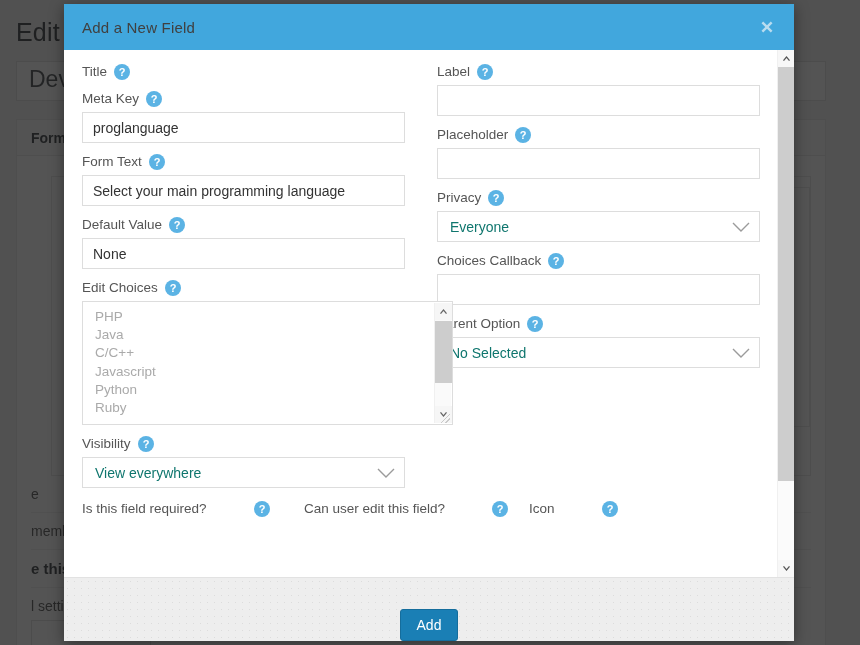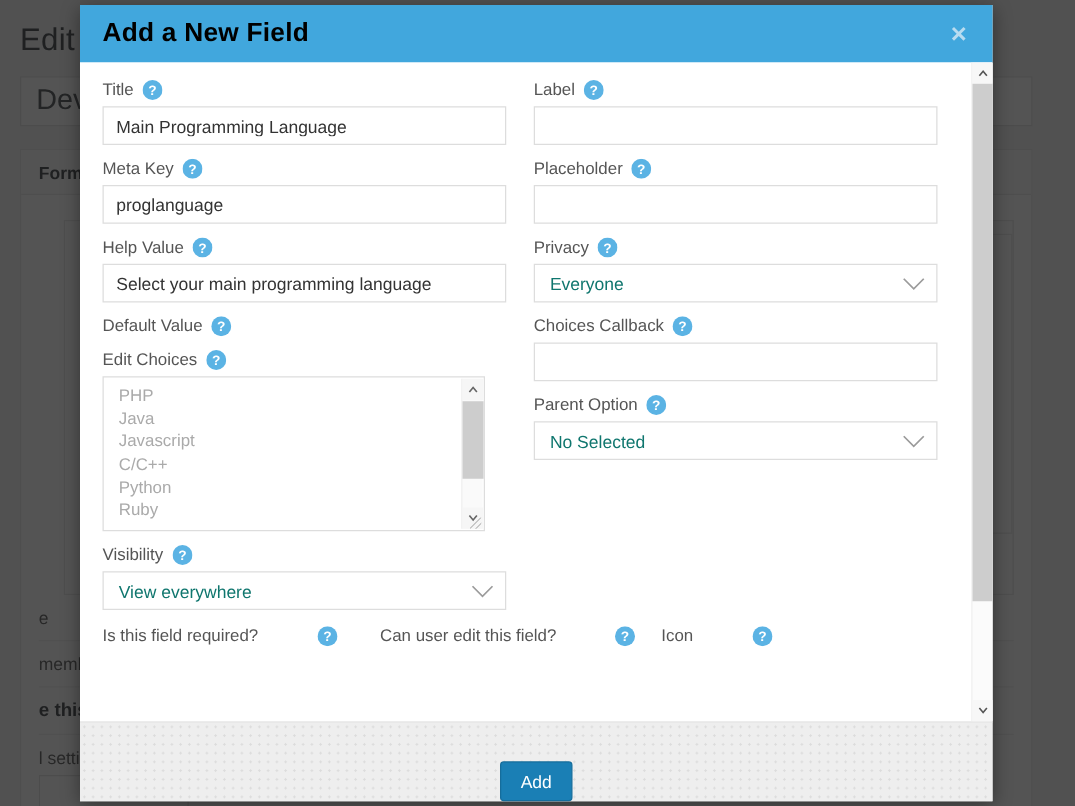--- a/index.html
+++ b/index.html
@@ -71,21 +71,21 @@
     display: flex; flex-direction: column;
   }
   #modal-header {
     height: 46px; flex: 0 0 46px;
     background: #41a7dd;
     display: flex; align-items: center;
     padding: 0 16px 0 18px;
     position: relative;
   }
   #modal-title {
-    color: #000000; font-size: 21px; font-weight: 700; letter-spacing: .2px;
+    color: #404040; font-size: 15px; font-weight: 400; letter-spacing: .2px;
   }
   #close-btn {
     position: absolute; right: 14px; top: 50%; transform: translateY(-50%);
     width: 26px; height: 26px; cursor: pointer;
     display: flex; align-items: center; justify-content: center;
   }
   #close-btn svg { display: block; }
 
   #modal-body {
     flex: 1 1 auto;
@@ -119,21 +119,21 @@
   }
   input.txt::placeholder { color: #bbb; }
   .selbox {
     display: flex; align-items: center; justify-content: space-between;
     padding: 0 8px 0 12px; cursor: pointer; color: #0f766e;
   }
   .selbox .chev { flex: 0 0 auto; display:block; }
 
   
   .choices-wrap {
-    width: 306px; height: 124px;
+    width: 371px; height: 124px;
     border: 1px solid #ddd; background: #fff;
     position: relative; overflow: hidden;
   }
   .choices-list {
     padding: 6px 0 0 12px;
     font-size: 13.5px; color: #aaa; line-height: 18.2px;
   }
   .choices-list div { white-space: nowrap; }
   
   .cs-track {
@@ -253,77 +253,77 @@
         <div class="field">
           <div class="flabel">
             <span>Title</span>
             <span class="help">
               <svg width="16" height="16" viewBox="0 0 16 16">
                   <circle cx="8" cy="8" r="8" fill="#5bb3e4"></circle>
                   <text x="8" y="12" font-size="11" font-family="Liberation Sans, sans-serif" font-weight="bold" fill="#ffffff" text-anchor="middle">?</text>
                 </svg>
             </span>
           </div>
-          <input class="txt" type="text" value="Main Programming Language" style="">
         </div>
 
         <div class="field">
           <div class="flabel">
             <span>Meta Key</span>
             <span class="help">
               <svg width="16" height="16" viewBox="0 0 16 16">
                   <circle cx="8" cy="8" r="8" fill="#5bb3e4"></circle>
                   <text x="8" y="12" font-size="11" font-family="Liberation Sans, sans-serif" font-weight="bold" fill="#ffffff" text-anchor="middle">?</text>
                 </svg>
             </span>
           </div>
           <input class="txt" type="text" value="proglanguage" style="">
         </div>
 
         <div class="field">
           <div class="flabel">
-            <span>Help Value</span>
+            <span>Form Text</span>
             <span class="help">
               <svg width="16" height="16" viewBox="0 0 16 16">
                   <circle cx="8" cy="8" r="8" fill="#5bb3e4"></circle>
                   <text x="8" y="12" font-size="11" font-family="Liberation Sans, sans-serif" font-weight="bold" fill="#ffffff" text-anchor="middle">?</text>
                 </svg>
             </span>
           </div>
           <input class="txt" type="text" value="Select your main programming language" style="">
         </div>
 
         <div class="field">
           <div class="flabel">
             <span>Default Value</span>
             <span class="help">
               <svg width="16" height="16" viewBox="0 0 16 16">
                   <circle cx="8" cy="8" r="8" fill="#5bb3e4"></circle>
                   <text x="8" y="12" font-size="11" font-family="Liberation Sans, sans-serif" font-weight="bold" fill="#ffffff" text-anchor="middle">?</text>
                 </svg>
             </span>
           </div>
+          <input class="txt" type="text" value="None" style="">
         </div>
 
         <div class="field">
           <div class="flabel">
             <span>Edit Choices</span>
             <span class="help">
               <svg width="16" height="16" viewBox="0 0 16 16">
                   <circle cx="8" cy="8" r="8" fill="#5bb3e4"></circle>
                   <text x="8" y="12" font-size="11" font-family="Liberation Sans, sans-serif" font-weight="bold" fill="#ffffff" text-anchor="middle">?</text>
                 </svg>
             </span>
           </div>
           <div class="choices-wrap">
             <div class="choices-list">
               <div>PHP</div>
               <div>Java</div>
+              <div>C/C++</div>
               <div>Javascript</div>
-              <div>C/C++</div>
               <div>Python</div>
               <div>Ruby</div>
             </div>
             <div class="cs-track">
               <div class="cs-arrow up">
                 <svg width="9" height="7" viewBox="0 0 9 7">
                     <path d="M4.5 1 L8 5.2 L7 6 L4.5 3 L2 6 L1 5.2 Z" fill="#666"></path>
                   </svg>
               </div>
               <div class="cs-thumb"></div>

